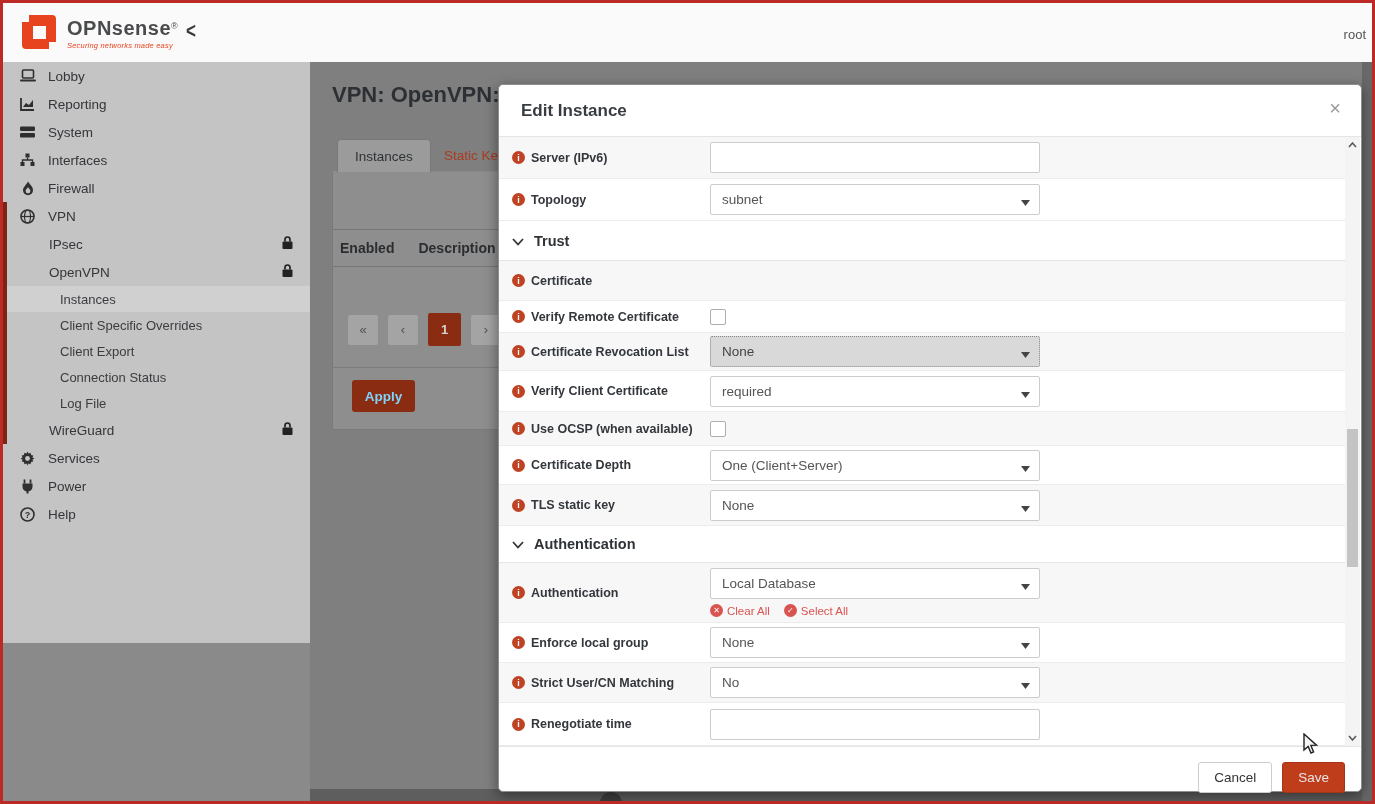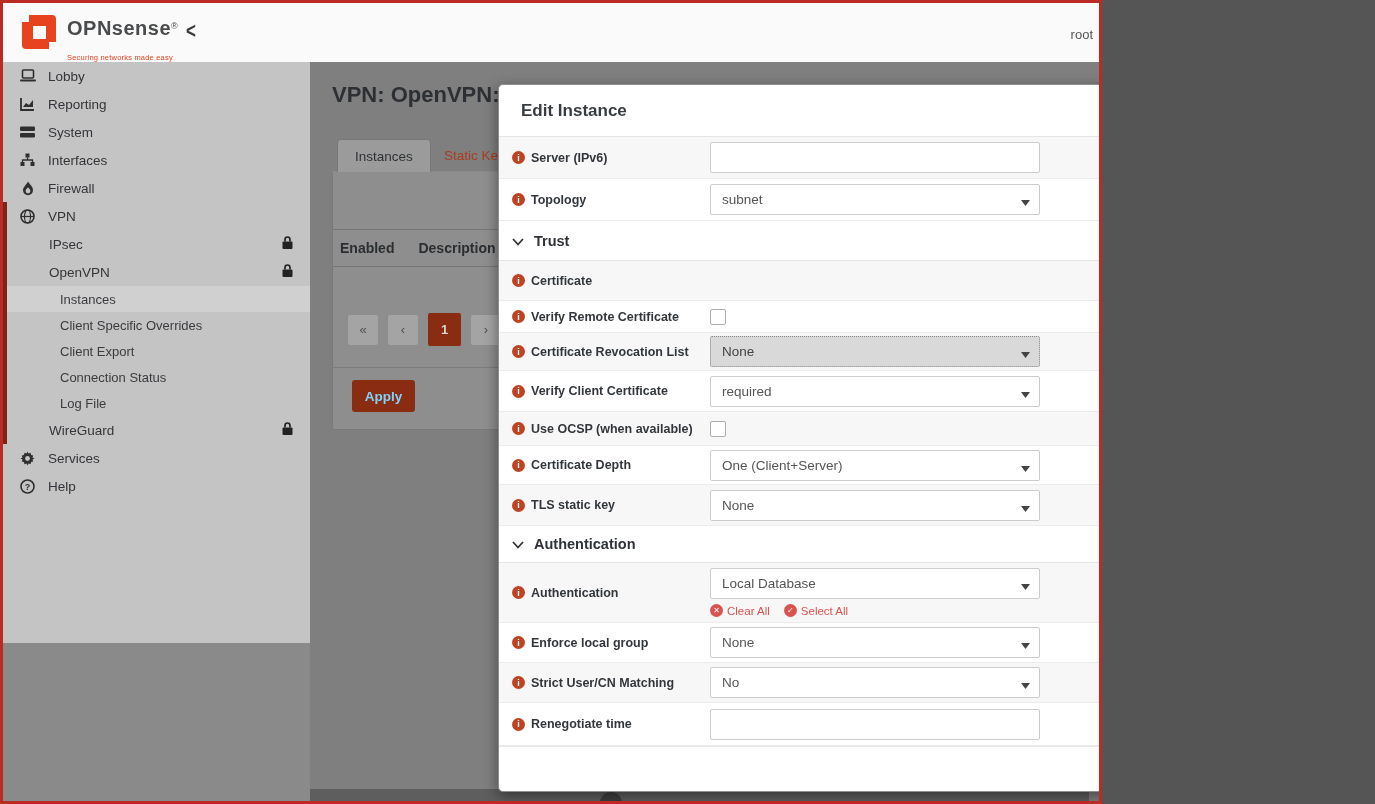--- a/index.html
+++ b/index.html
@@ -1,26 +1,26 @@
 <!DOCTYPE html>
 <html><head>
 <meta charset="utf-8">
 <style>
   html,body{margin:0;padding:0;background:#555;}
-  .app{position:relative;width:1102px;height:804px;overflow:hidden;background:#8a8a8a;
+  .app{position:relative;width:1375px;height:804px;overflow:hidden;background:#8a8a8a;
        font-family:"Liberation Sans",sans-serif;}
   .frame{position:absolute;inset:0;border:3px solid #bc2a25;z-index:60;pointer-events:none;}
 
   
   .topbar{position:absolute;left:3px;right:3px;top:3px;height:59px;background:#fafafa;z-index:6;}
   .logo-mark{position:absolute;left:13px;top:7px;}
   .logo-text{position:absolute;left:64px;top:14px;}
   .logo-name{font-size:20px;font-weight:bold;color:#4a4b4d;letter-spacing:.5px;}
   .logo-reg{font-size:9px;vertical-align:super;color:#4a4b4d;}
-  .logo-tag{font-size:7.5px;color:#e8431f;margin-top:13px;letter-spacing:.2px;}
+  .logo-tag{font-size:7.5px;color:#e8431f;margin-top:1px;letter-spacing:.2px;font-style:italic;}
   .collapse{position:absolute;left:183px;top:18px;font-size:17px;color:#3a3a3a;font-weight:bold;transform:scaleY(1.3);}
   .user{position:absolute;right:6px;top:24px;font-size:13px;color:#555;}
 
   
   .sidebar{position:absolute;left:3px;top:62px;width:307px;height:581px;background:#c4c4c4;z-index:2;color:#35353a;}
   .side-item{height:28px;display:flex;align-items:center;padding-left:16px;font-size:13.5px;position:relative;}
   .side-item .icn{width:17px;height:17px;margin-right:12px;display:inline-flex;align-items:center;justify-content:center;}
   .sub1{padding-left:46px;height:28px;}
   .sub2{padding-left:57px;height:26px;font-size:13px;color:#3c3c40;}
   .vpn-group{border-left:4px solid #7c2517;}
@@ -216,20 +216,29 @@
       <span class="icn">
           <svg width="15" height="15" viewBox="0 0 15 15">
             <path d="M7.5 0.5 l1 2 2-0.7 0.6 2.1 2.1 0.6 -0.7 2 2 1 -2 1 0.7 2 -2.1 0.6 -0.6 2.1 -2-0.7 -1 2 -1-2 -2 0.7 -0.6-2.1 -2.1-0.6 0.7-2 -2-1 2-1 -0.7-2 2.1-0.6 0.6-2.1 2 0.7 z" fill="#2f2f2f"></path>
             <circle cx="7.5" cy="7.5" r="2.4" fill="#c4c4c4"></circle>
           </svg>
         </span>
       <span>Services</span>
     </div>
     <div class="side-item">
       <span class="icn">
+          <svg width="13" height="15" viewBox="0 0 13 15">
+            <path d="M3.5 0.5 v4 M9.5 0.5 v4" stroke="#2f2f2f" stroke-width="1.8"></path>
+            <path d="M1.5 4.5 h10 v3 a5 5 0 0 1 -4 4.9 V14.5 h-2 V12.4 a5 5 0 0 1 -4 -4.9 z" fill="#2f2f2f"></path>
+          </svg>
+        </span>
+      <span>Power</span>
+    </div>
+    <div class="side-item">
+      <span class="icn">
           <svg width="15" height="15" viewBox="0 0 15 15">
             <circle cx="7.5" cy="7.5" r="6.5" fill="none" stroke="#2f2f2f" stroke-width="1.6"></circle>
             <text x="7.5" y="10.8" text-anchor="middle" font-size="9" font-weight="bold" fill="#2f2f2f" font-family="Liberation Sans,sans-serif">?</text>
           </svg>
         </span>
       <span>Help</span>
     </div>
   </div>
 
   <div class="content"></div>

